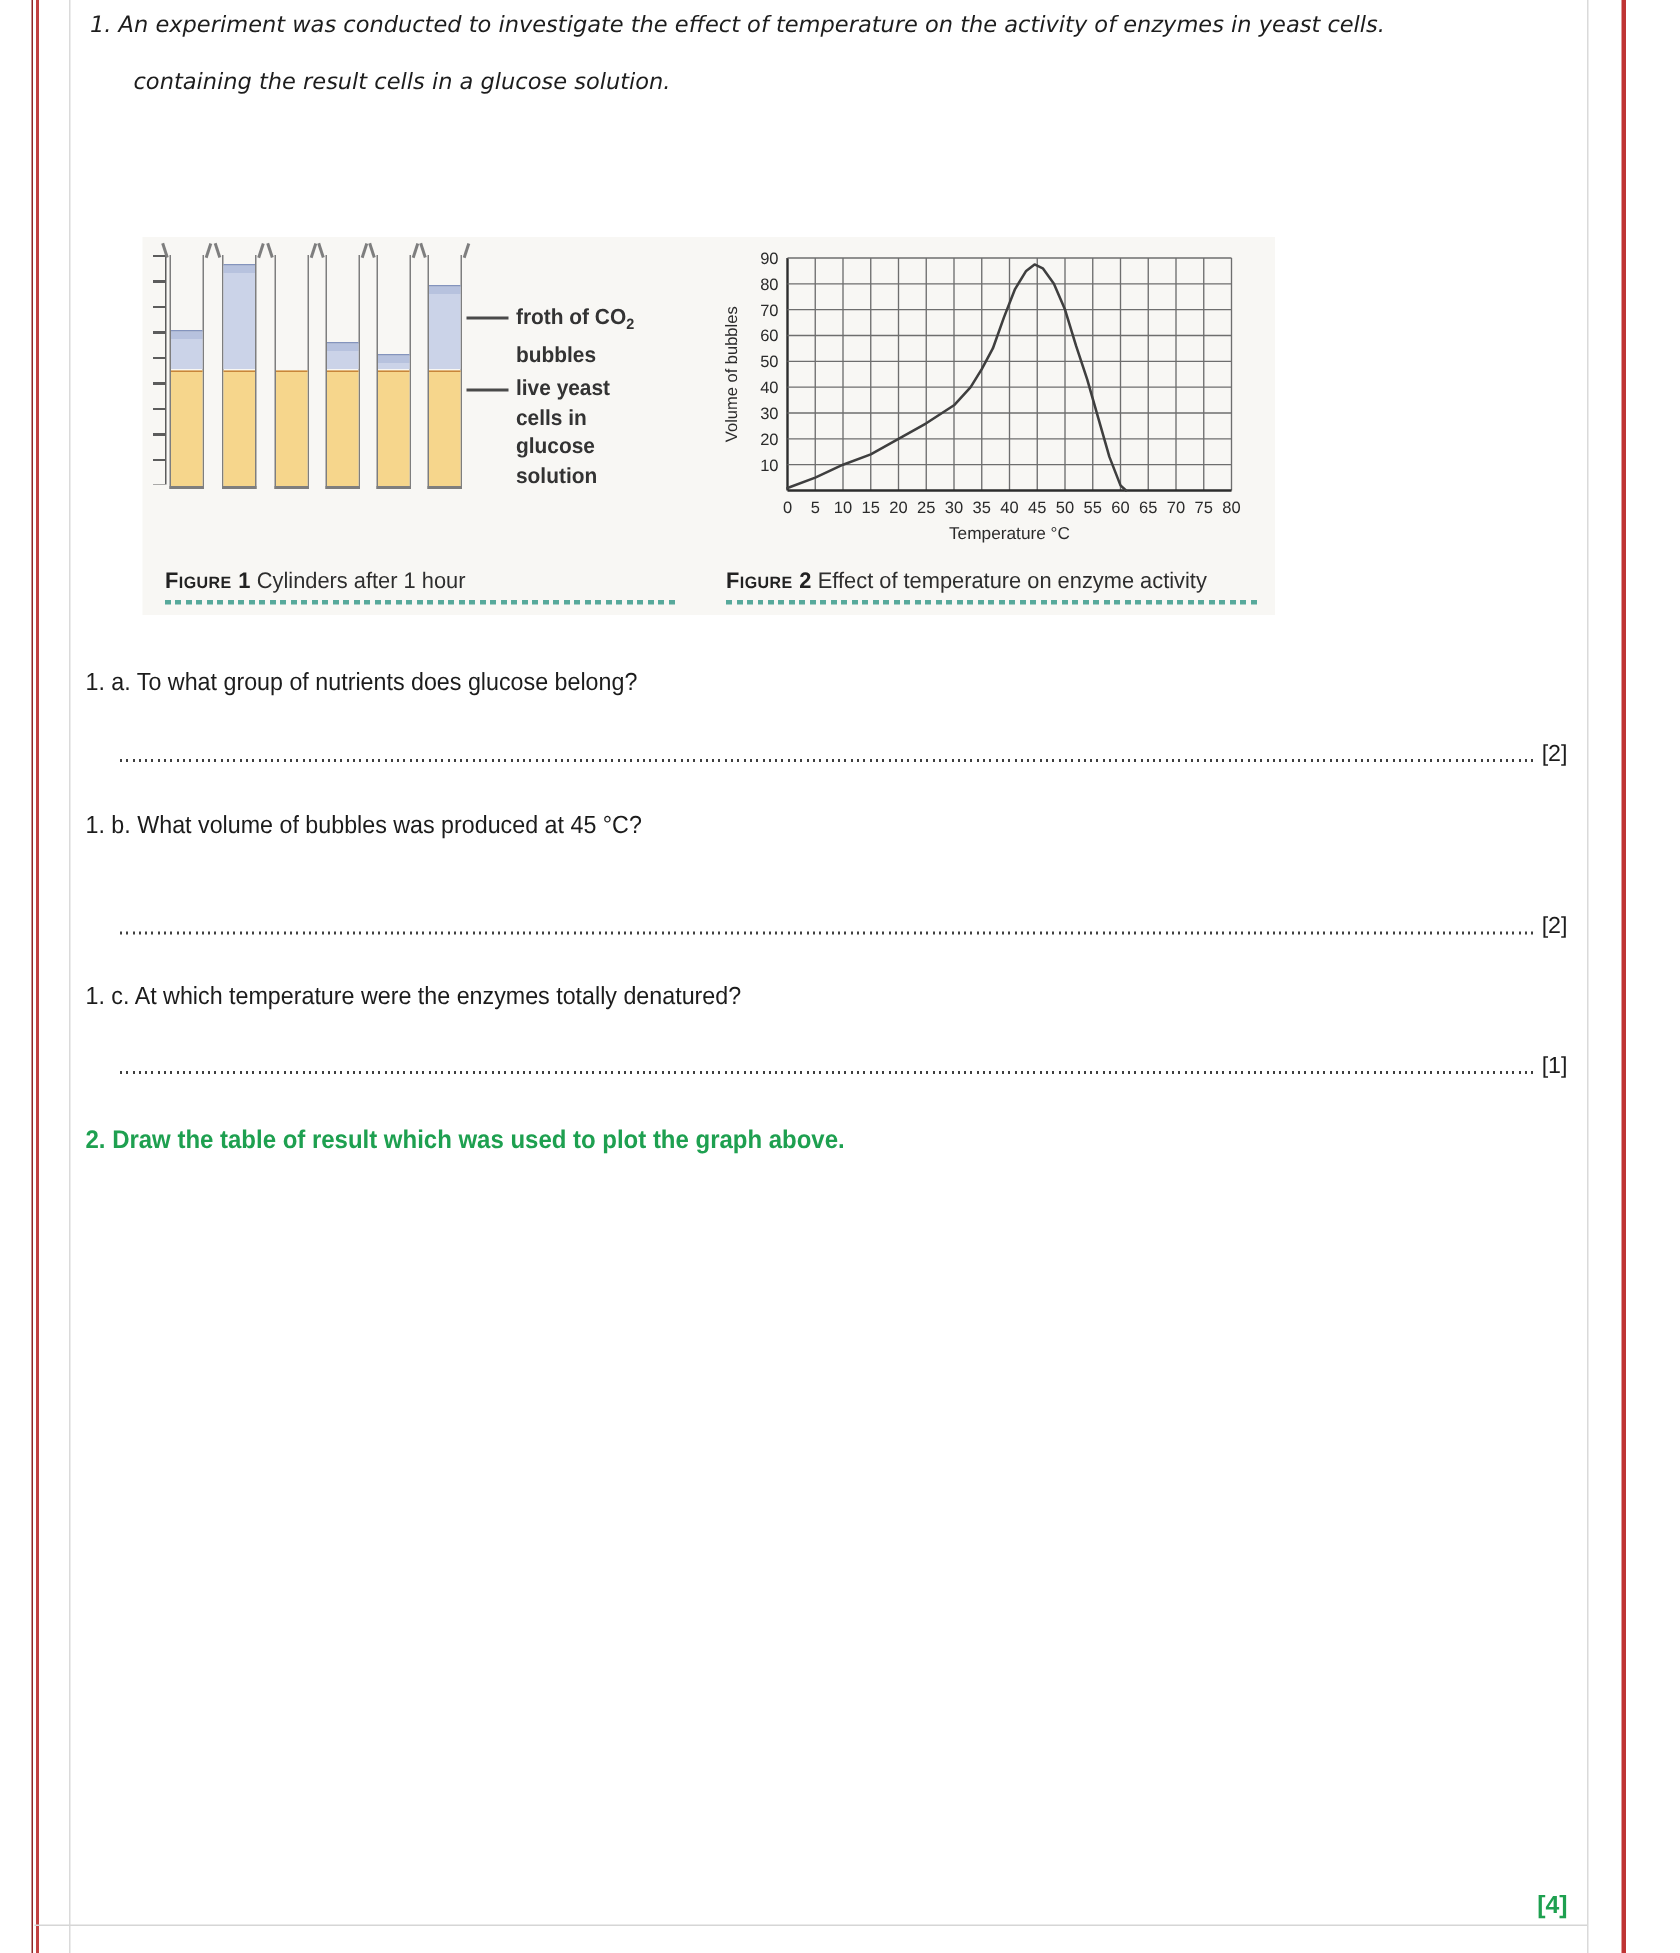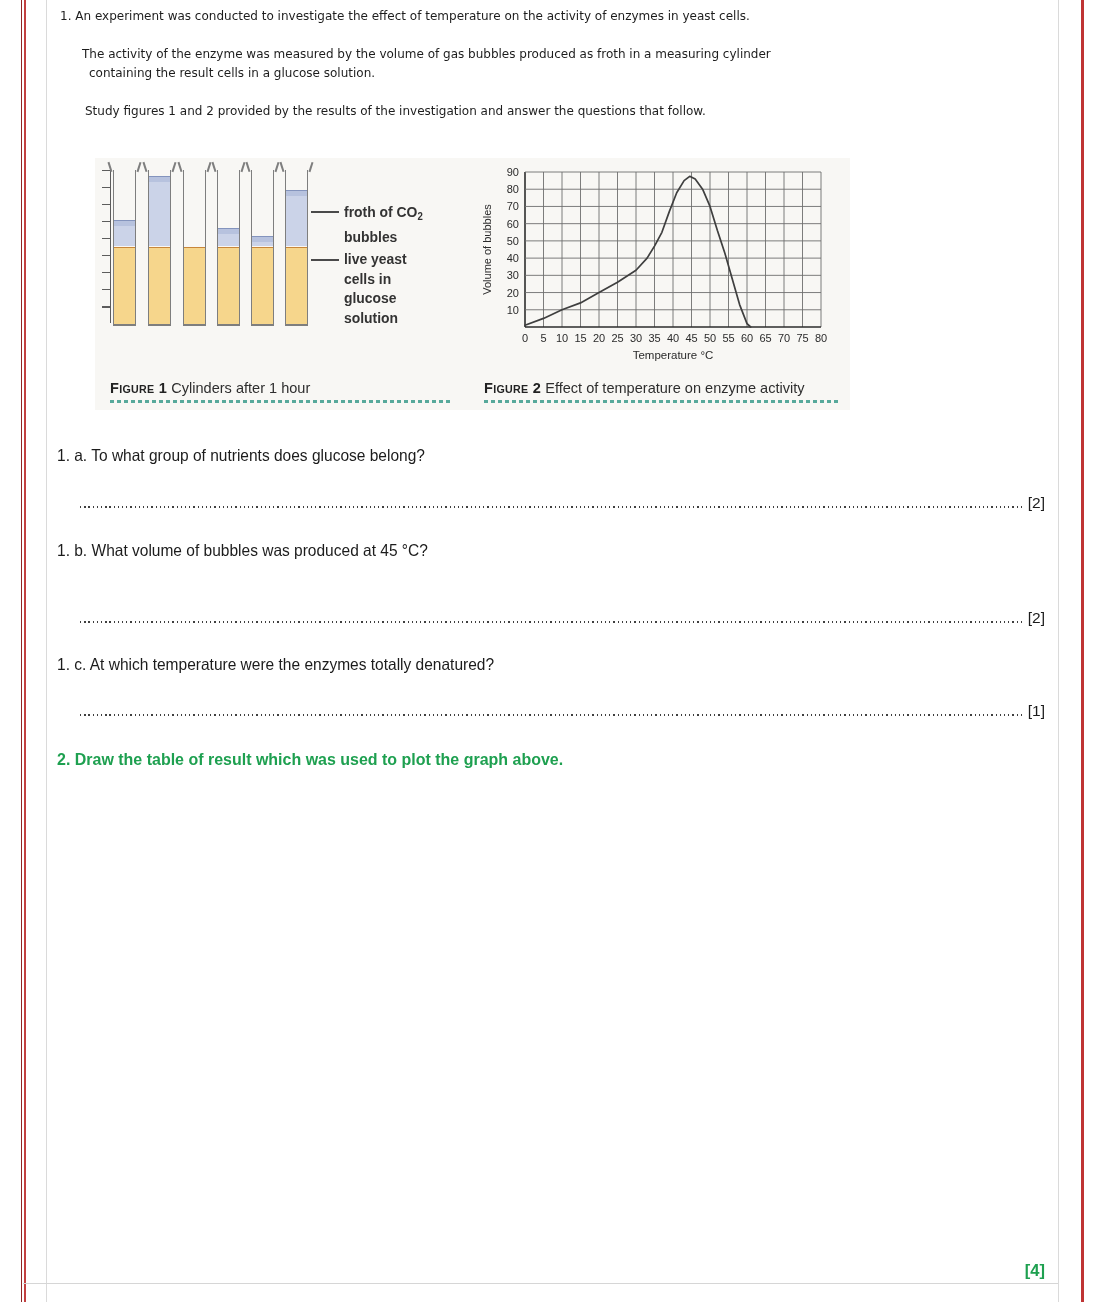--- a/index.html
+++ b/index.html
@@ -10,21 +10,21 @@
   
   .vrule{position:absolute; top:0; height:1302px;}
   .vrule.red-outer{left:21px; width:1px; background:#8f2626;}
   .vrule.red-inner{left:24px; width:2px; background:#c24040;}
   .vrule.gray-left{left:46px; width:1px; background:#dadada;}
   .vrule.gray-right{left:1058px; width:1px; background:#dadada;}
   .vrule.red-right{left:1081px; width:3px; background:#bf3434;}
   .hrule-bottom{position:absolute; left:23px; top:1283px; width:1035px; height:1px; background:#d6d6d6;}
 
   
-  .para{position:absolute; font-size:12px; line-height:19px; white-space:nowrap;}
+  .para{position:absolute; font-size:15px; line-height:19px; white-space:nowrap;font-style:italic;}
   .p1{left:60px; top:7px;}
   .p2{left:82px; top:45px; white-space:normal; width:940px;}
   .p2 .l2{display:block; padding-left:7px;}
   .p3{left:85px; top:102px;}
 
   
   .scanbg{position:absolute; left:95px; top:158px; width:755px; height:252px; background:#f8f7f4;}
 
   
   .ruler{position:absolute; left:102px; top:170px; width:8px; height:153px;
@@ -82,24 +82,22 @@
 
   <div class="vrule red-outer"></div>
   <div class="vrule red-inner"></div>
   <div class="vrule gray-left"></div>
   <div class="vrule gray-right"></div>
   <div class="vrule red-right"></div>
   <div class="hrule-bottom"></div>
 
   <div class="para p1">1. An experiment was conducted to investigate the effect of temperature on the activity of enzymes in yeast cells.</div>
   <div class="para p2">
-    <span>The activity of the enzyme was measured by the volume of gas bubbles produced as froth in a measuring cylinder</span>
     <span class="l2">containing the result cells in a glucose solution.</span>
   </div>
-  <div class="para p3">Study figures 1 and 2 provided by the results of the investigation and answer the questions that follow.</div>
 
   <div class="scanbg"></div>
 
   <div class="ruler"></div>
   <div id="cylinders">
       <div class="cyl" style="left: 113px; top: 170px; position: absolute;">
         <div class="liquid" style="height: 76px;"></div>
         <div class="froth" style="height: 25px;"></div>
       </div>
       <div class="cyl" style="left: 148px; top: 170px; position: absolute;">

